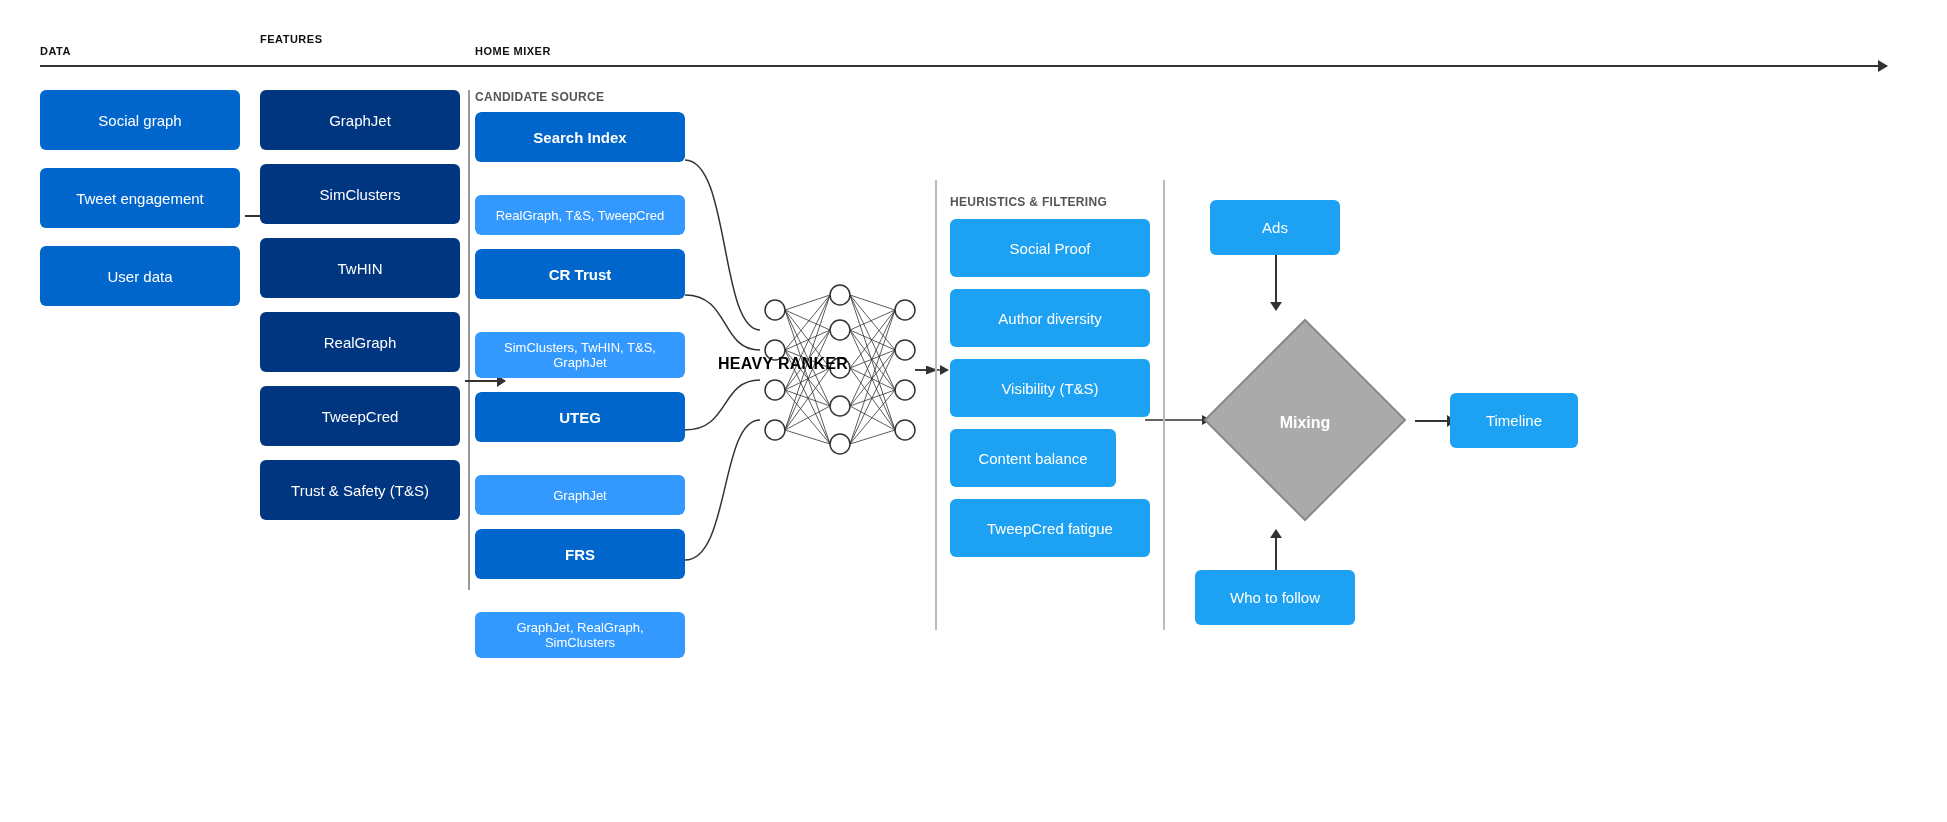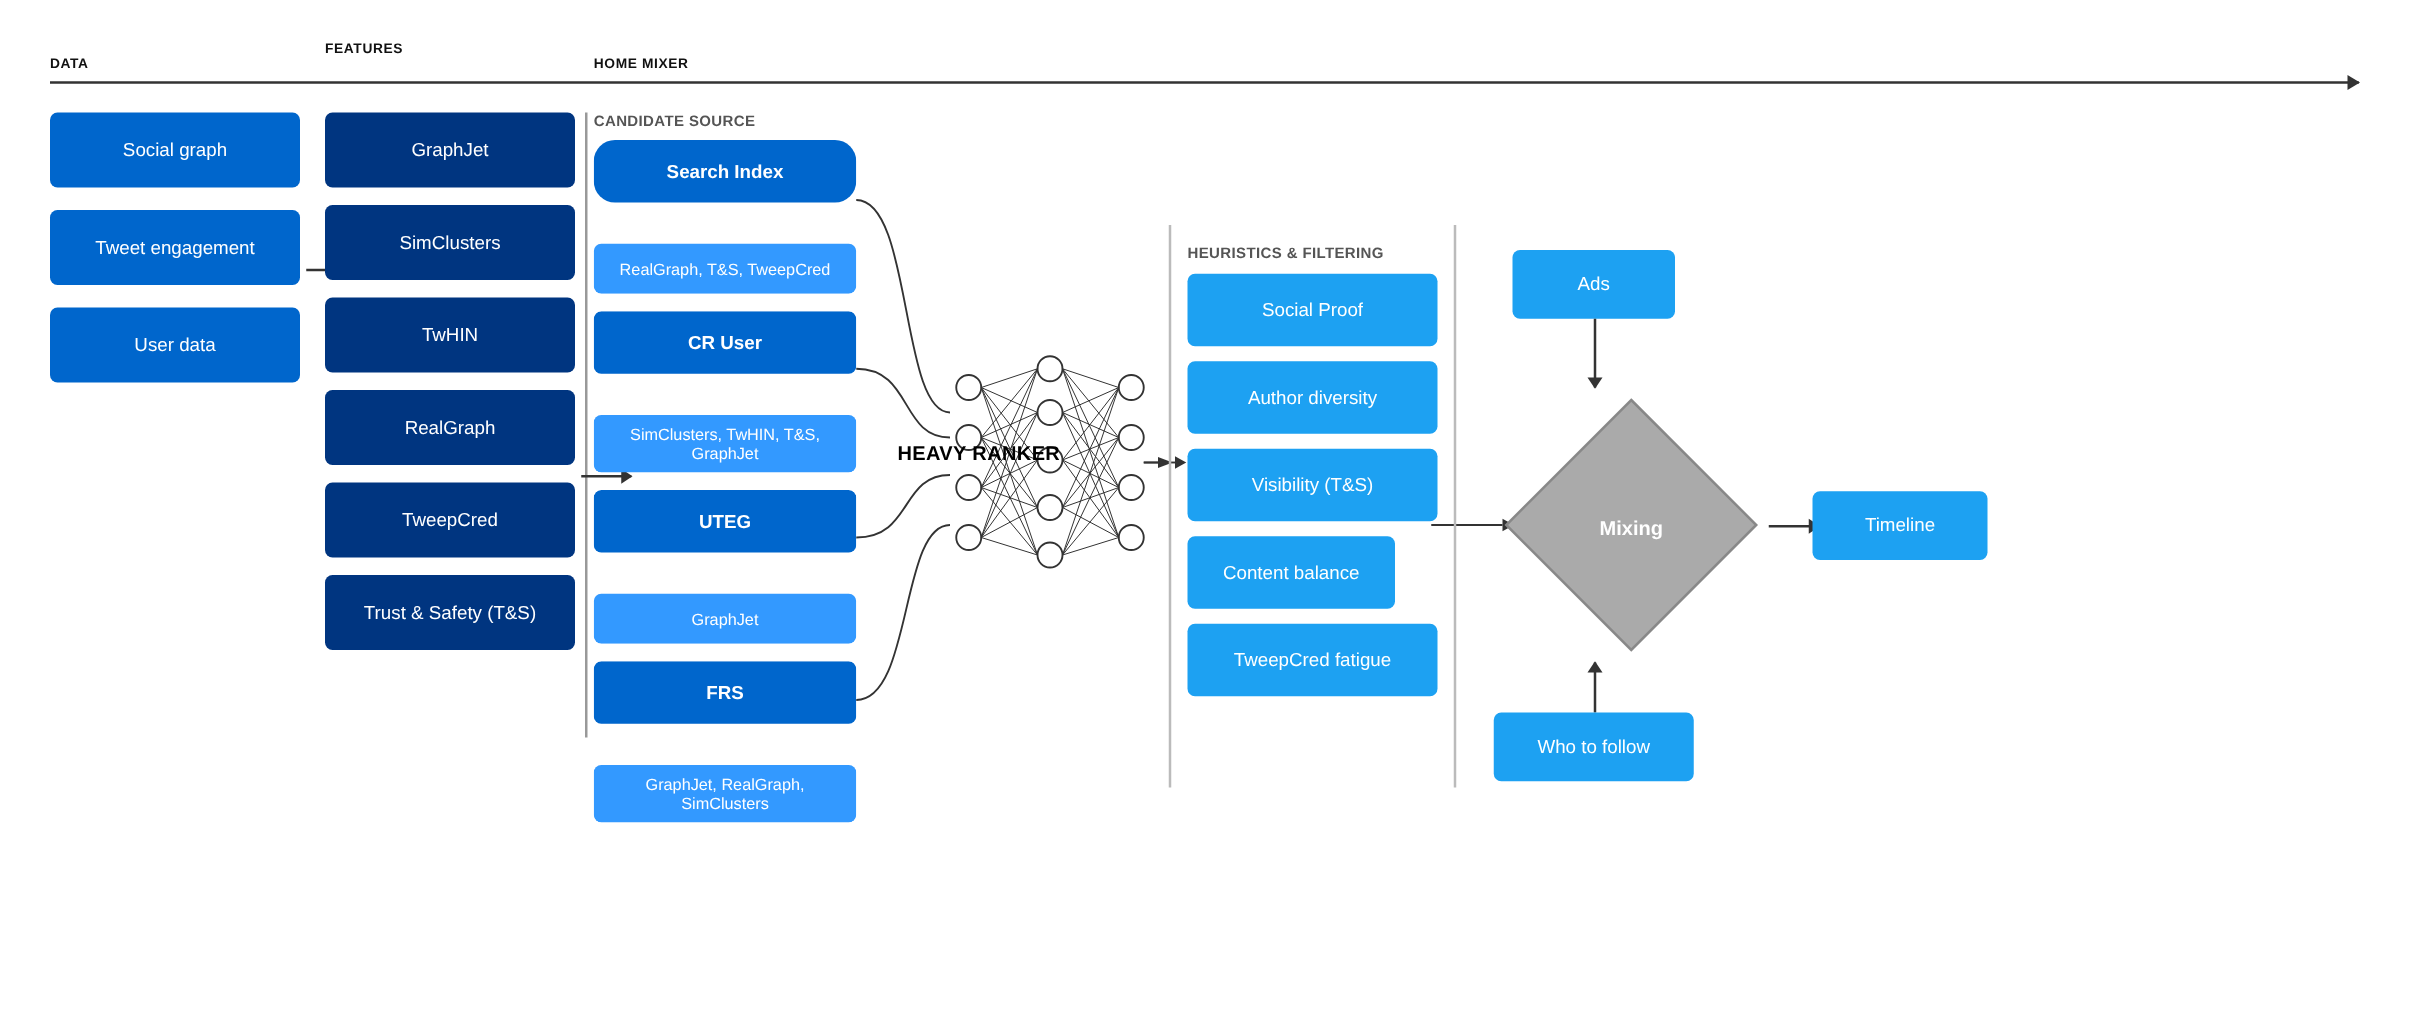--- a/index.html
+++ b/index.html
@@ -239,21 +239,21 @@
       top: 570px;
       width: 160px;
       height: 55px;
     }
 
     
     .timeline-box {
       position: absolute;
       left: 1450px;
       top: 393px;
-      width: 140px;
+      width: 128px;
       height: 55px;
     }
 
     
     .arrow-ads-down {
       position: absolute;
       left: 1275px;
       top: 255px;
       width: 2px;
       height: 55px;
@@ -354,31 +354,31 @@
   </div>
 
   <div style="position:absolute;left:468px;top:90px;width:2px;height:500px;background:#999;"></div>
 
   <div class="arrow-features-mixer"></div>
 
   <div class="home-mixer-col">
     <div class="candidate-source-label">CANDIDATE SOURCE</div>
 
     <div class="mixer-group">
-      <div class="mixer-group-header blue-medium" style="display:flex;align-items:center;justify-content:center;border-radius:17px;">
+      <div class="mixer-group-header blue-medium" style="display:flex;align-items:center;justify-content:center;">
         <span>Search Index</span>
       </div>
       <div class="mixer-group-body blue-light">
         <span>RealGraph, T&amp;S, TweepCred</span>
       </div>
     </div>
 
     <div class="mixer-group">
       <div class="mixer-group-header blue-medium" style="display:flex;align-items:center;justify-content:center;">
-        <span>CR User</span>
+        <span>CR Trust</span>
       </div>
       <div class="mixer-group-body blue-light">
         <span>SimClusters, TwHIN, T&amp;S, GraphJet</span>
       </div>
     </div>
 
     <div class="mixer-group">
       <div class="mixer-group-header blue-medium" style="display:flex;align-items:center;justify-content:center;">
         <span>UTEG</span>
       </div>

